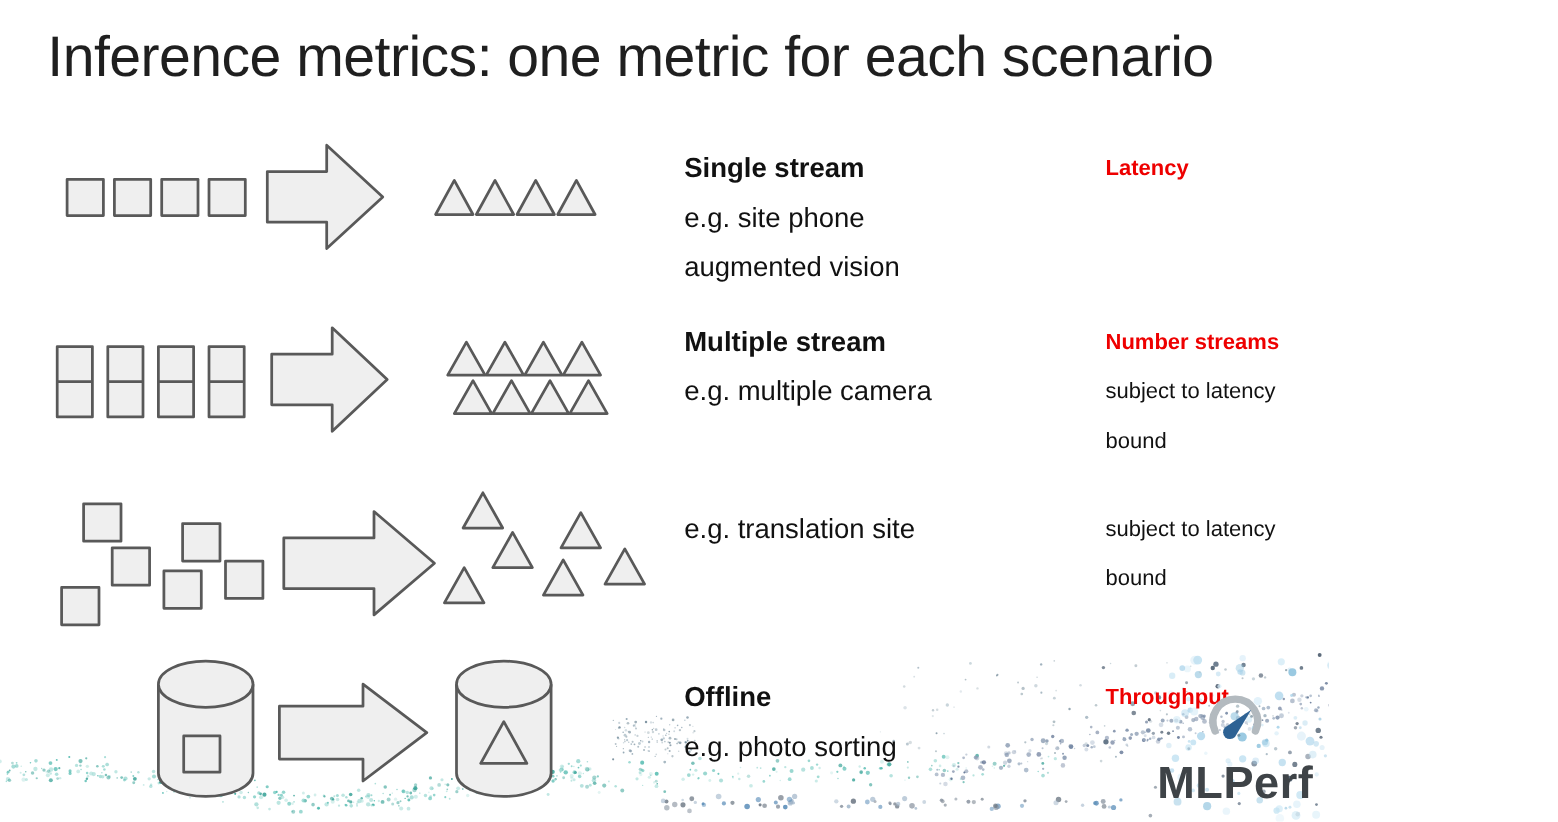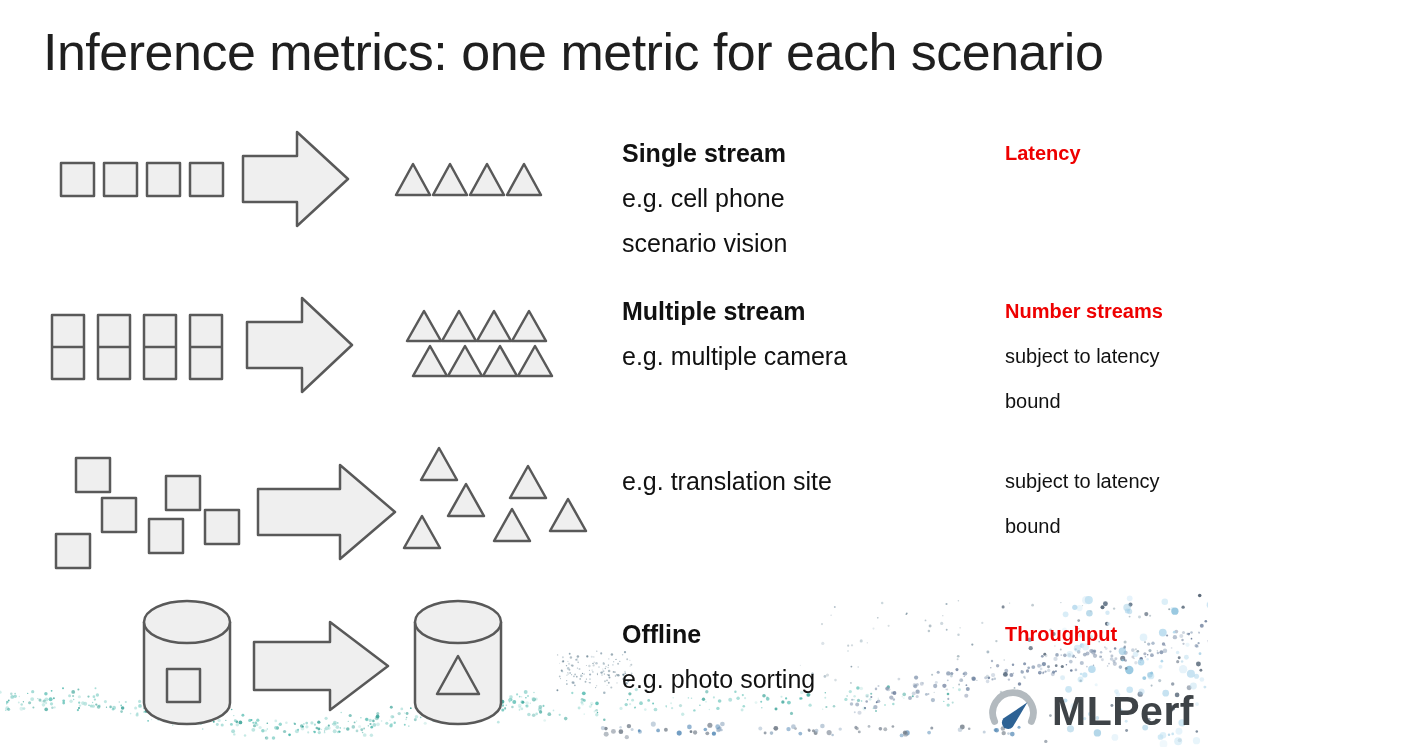--- a/index.html
+++ b/index.html
@@ -21,21 +21,21 @@
     font-size:25px;line-height:45px;color:var(--text-black,#111111);
   }
   .desc .name{font-weight:bold;}
   .metric{
     position:absolute;left:1005px;width:400px;z-index:1;
     font-size:20px;line-height:45px;color:var(--text-black,#111111);
   }
   .metric .mname{font-weight:bold;color:var(--metric-red,#ee0000);}
   .logo{
     position:absolute;right:14px;bottom:12px;z-index:1;
-    display:flex;align-items:center;gap:10px;
+    display:flex;align-items:center;gap:10px;flex-direction:column;
   }
   .logo-text{
     font-size:41px;font-weight:bold;letter-spacing:0.5px;
     color:var(--logo-text,#3e4347);
   }
   .gauge-arc{fill:none;stroke:var(--logo-arc,#b3babf);stroke-width:7;stroke-linecap:round;}
   .gauge-needle{fill:var(--logo-needle,#2d6294);}
 </style>
 </head>
 <body>
@@ -1292,22 +1292,22 @@
     <polygon class="shp" points="254,47 330,47 330,27 388,71 330,115 330,95 254,95"></polygon>
     <g>
       <path class="shp" d="M415,27 V108 A43,21 0 0 0 501,108 V27"></path>
       <ellipse class="shp" cx="458" cy="27" rx="43" ry="21"></ellipse>
       <polygon class="shp" points="437,99 479,99 458,61"></polygon>
     </g>
   </svg>
 
   <div class="desc" style="top:131px">
     <div class="name">Single stream</div>
-    <div class="line">e.g. cell phone</div>
-    <div class="line">scenario vision</div>
+    <div class="line">e.g. site phone</div>
+    <div class="line">augmented vision</div>
   </div>
   <div class="metric" style="top:131px">
     <div class="mname">Latency</div>
   </div>
 
   <div class="desc" style="top:289px">
     <div class="name">Multiple stream</div>
     <div class="line">e.g. multiple camera</div>
   </div>
   <div class="metric" style="top:289px">

